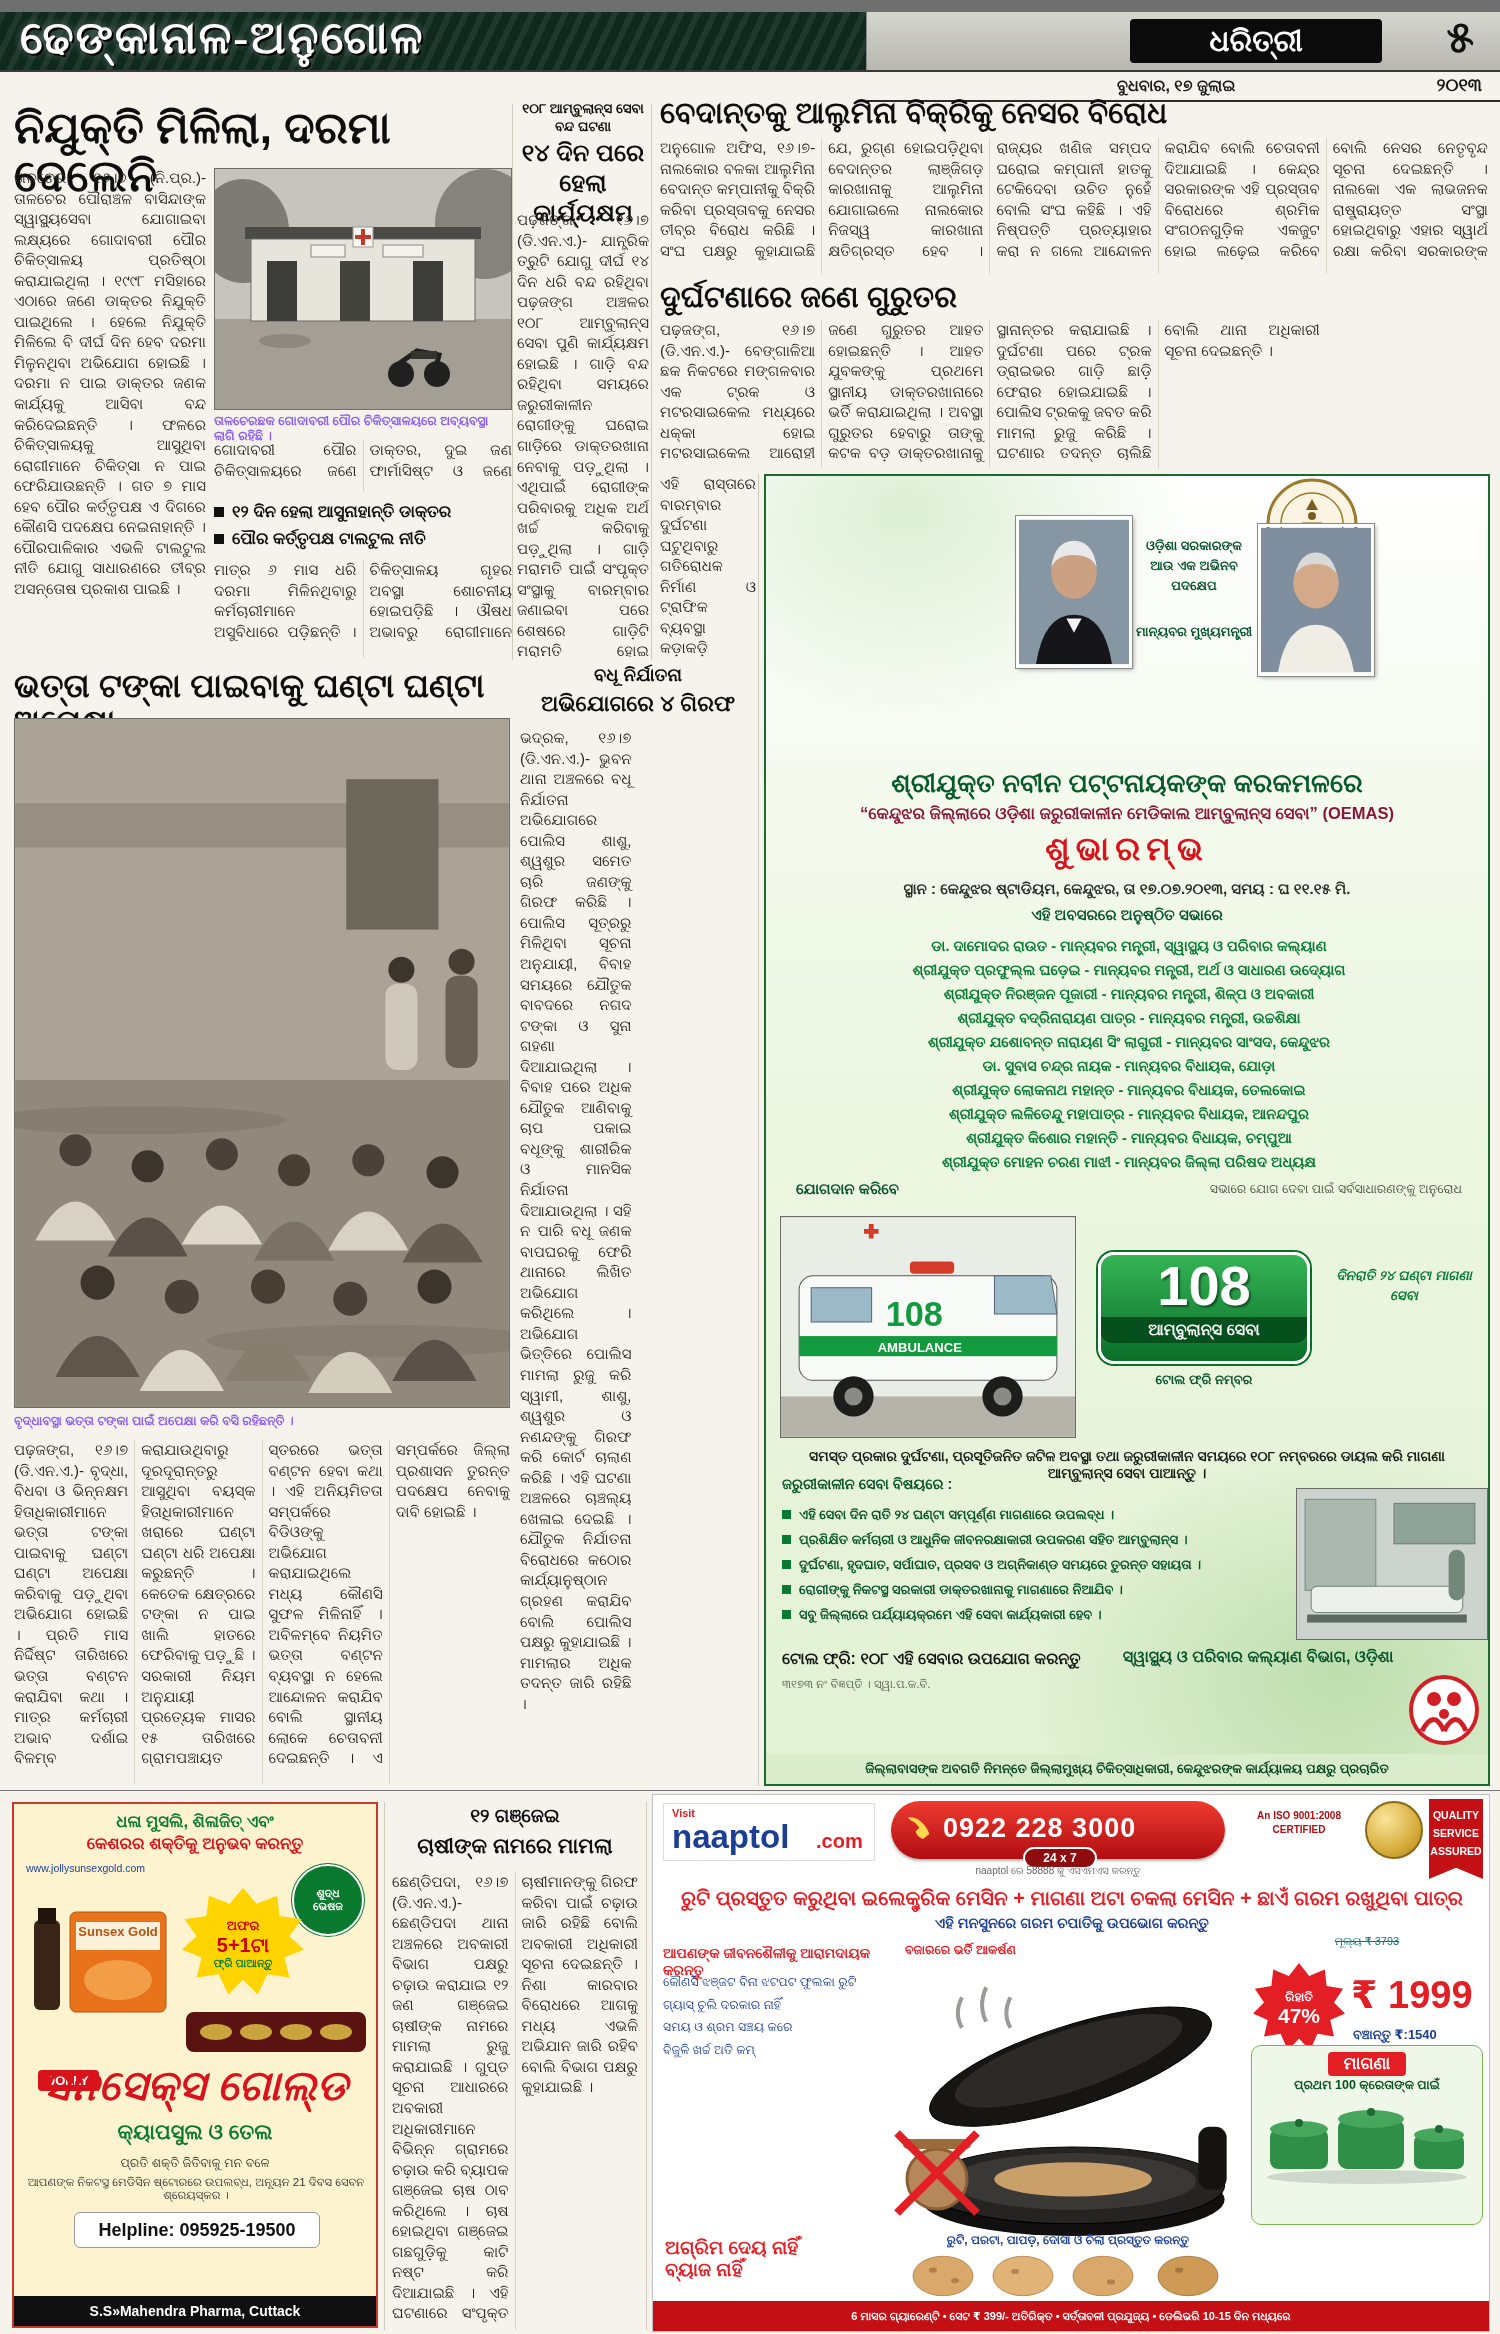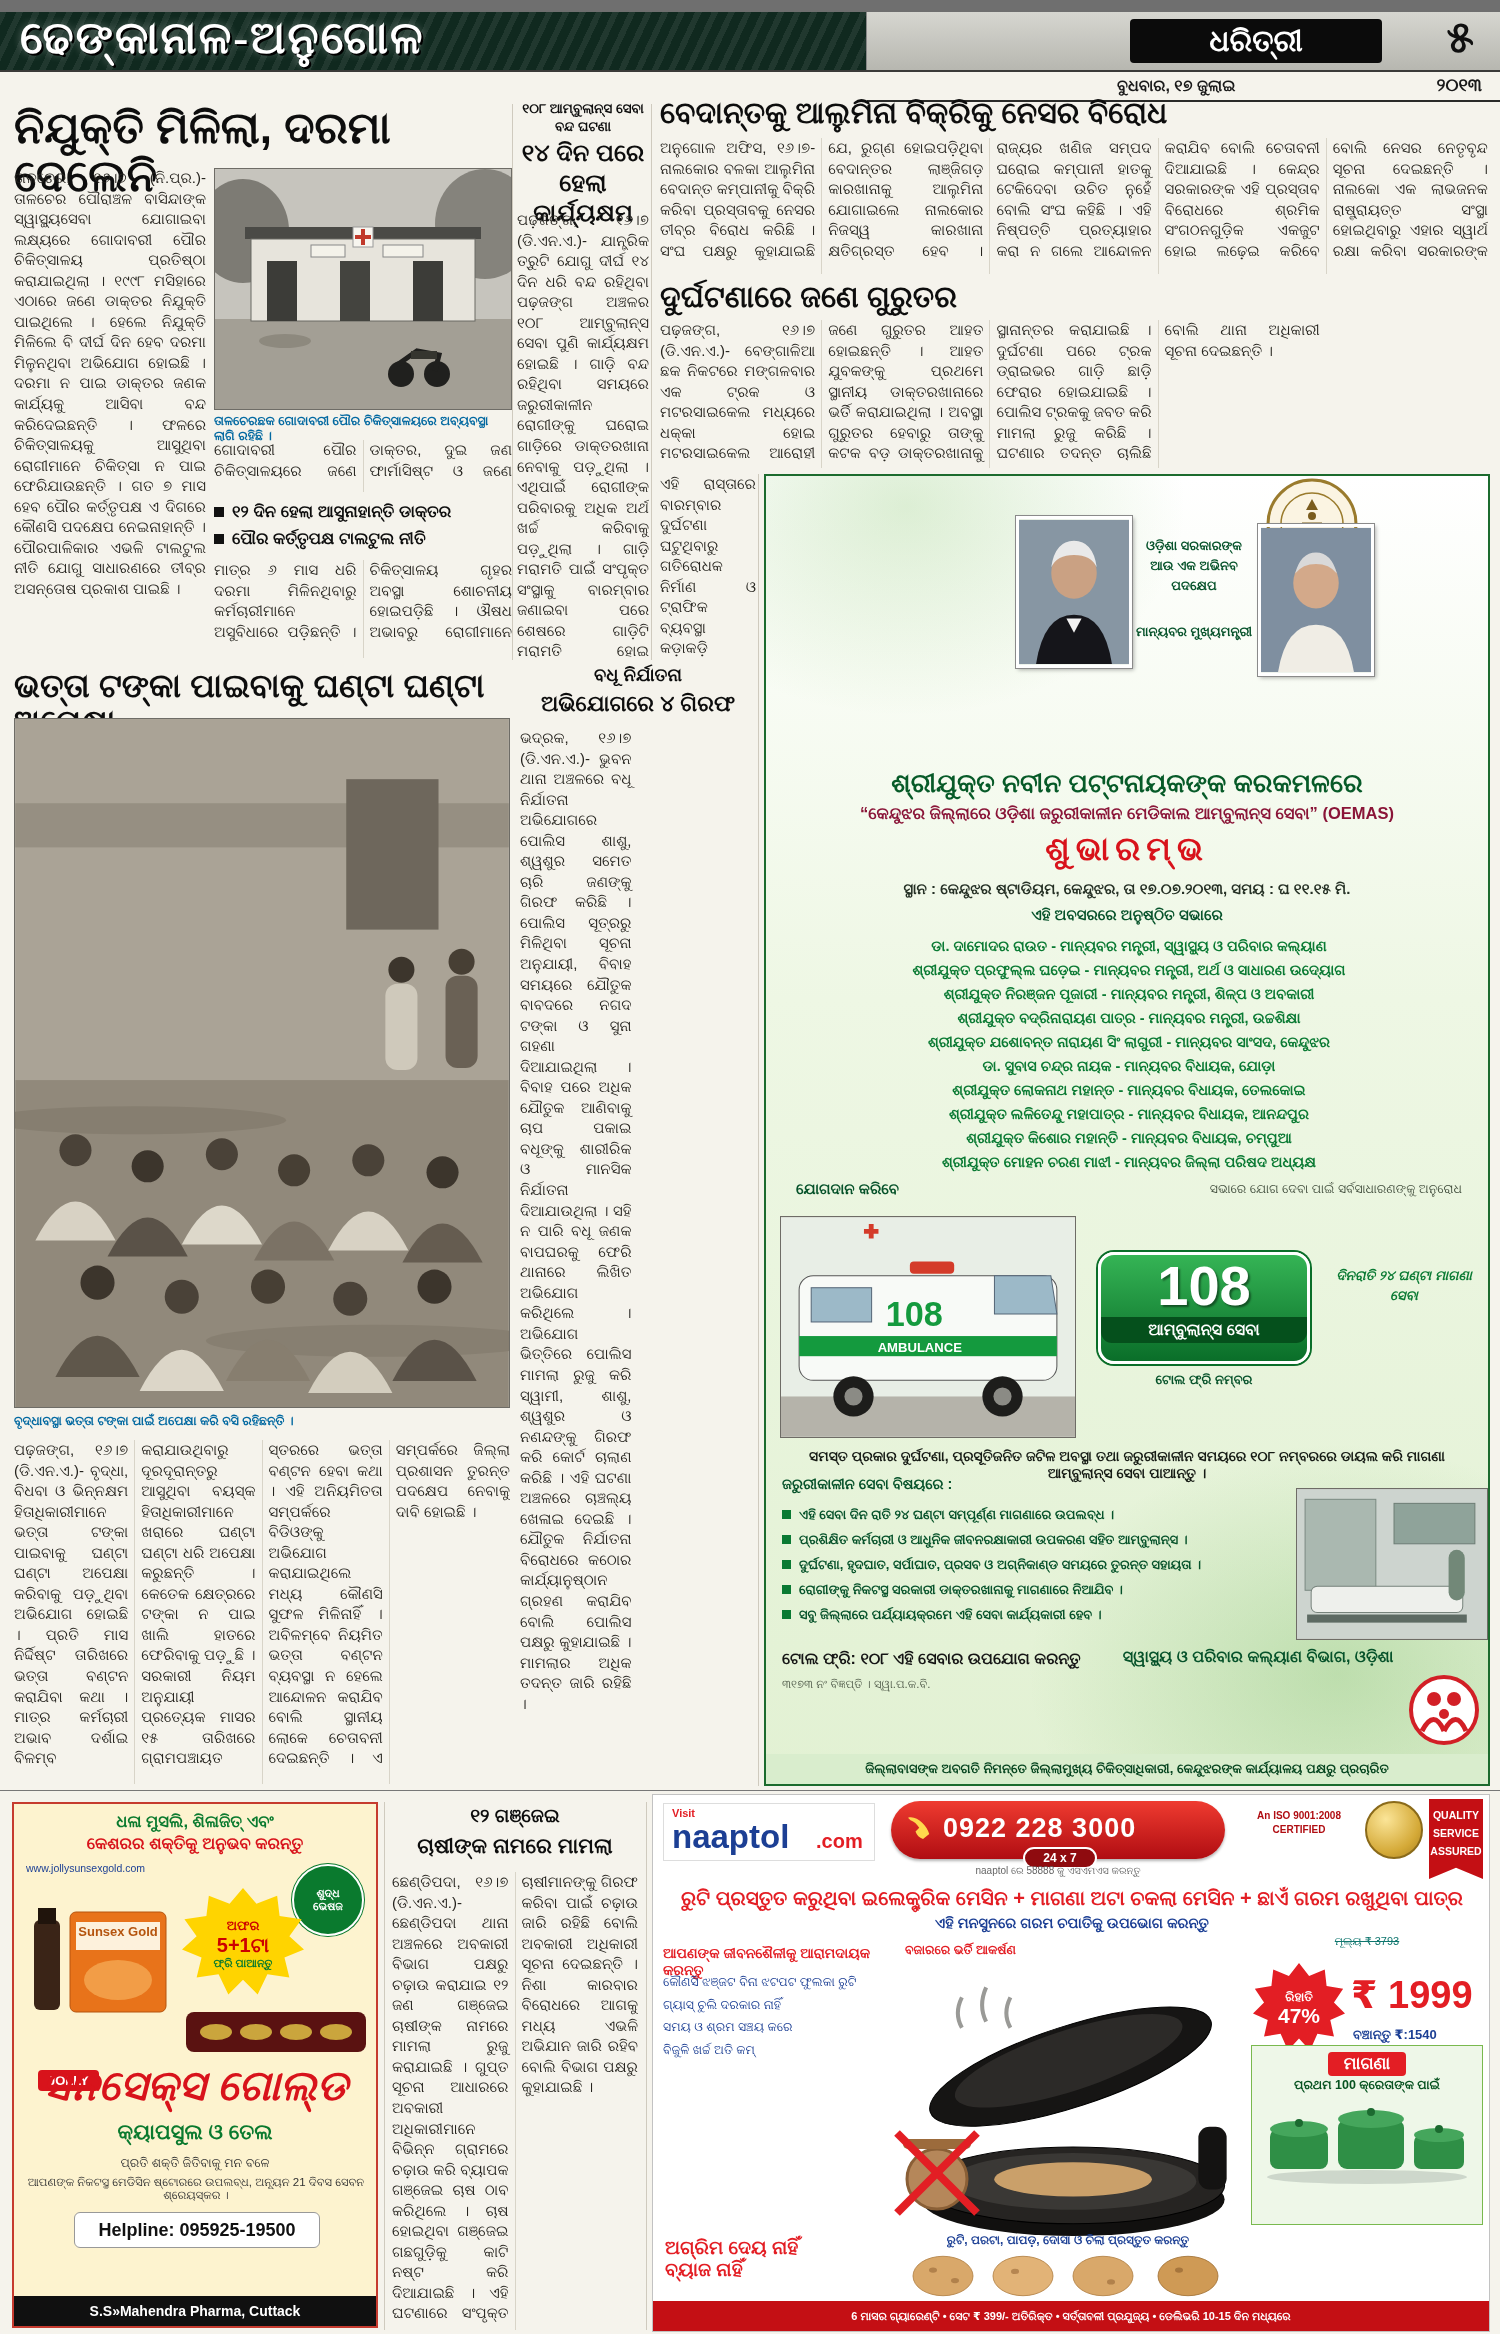--- a/index.html
+++ b/index.html
@@ -8,21 +8,21 @@
         font-family:"Liberation Sans","DejaVu Sans",sans-serif;color:#1c1c1c;overflow:hidden}
   .abs{position:absolute}
   .story{font-size:15px;line-height:1.37;text-align:justify;color:#26241f;overflow:hidden;column-fill:auto}
   .c2{column-count:2;column-gap:13px;column-rule:1px solid #d8d4c8}
   .c4{column-count:4;column-gap:13px;column-rule:1px solid #d8d4c8}
   .c5{column-count:5;column-gap:13px;column-rule:1px solid #d8d4c8}
   .hl{font-weight:bold;color:#0d0d0d;line-height:1.1}
   .center{text-align:center}
   .vr{position:absolute;width:1px;background:#cfcabe}
   .hline{position:absolute;background:#3a3a38}
-  .caption{font-size:12.5px;font-weight:bold;color:#0369a1}
+  .caption{font-size:12.5px;font-weight:bold;color:#8b5cf6}
   .photo-frame{border:1px solid #6e6c66;background:#b9b7b0;overflow:hidden}
   
   .mast{left:0;top:0;width:1500px;height:58px;background:#10291f}
   .mast-pattern{position:absolute;inset:0;
      background:repeating-linear-gradient(115deg,rgba(255,255,255,.07) 0 6px,transparent 6px 15px)}
   .mast-title{position:absolute;left:20px;top:0;font-size:45px;font-weight:bold;color:#fff;
      font-family:"Liberation Serif","DejaVu Serif",serif;letter-spacing:2px;
      text-shadow:2px 2px 0 #000,0 0 8px rgba(255,255,255,.35)}
   .mast-gray{position:absolute;left:866px;top:0;width:634px;height:58px;
      background:linear-gradient(#d6d6d0,#b7b7b0);border-left:1px solid #888}
@@ -60,21 +60,21 @@
      border:2px solid #fff;border-radius:12px;color:#fff;font-size:12px;font-weight:bold;
      text-align:center;line-height:18px}
   .ribbon{position:absolute;left:776px;top:4px;width:54px;height:80px;background:#c40f14;color:#fff;
      font-size:10.5px;font-weight:bold;text-align:center;line-height:1.7;padding-top:8px;
      clip-path:polygon(0 0,100% 0,100% 100%,50% 86%,0 100%)}
   .gold-seal{position:absolute;left:712px;top:6px;width:58px;height:58px;border-radius:50%;
      background:radial-gradient(circle at 35% 30%,#fbe598,#d4a937 65%,#a87f1f);border:2px solid #8a6a1a}
   .starburst{background:#e31e24;color:#fff;text-align:center;
      clip-path:polygon(50% 0,61% 14%,78% 7%,80% 25%,98% 28%,88% 43%,100% 55%,84% 62%,88% 80%,70% 77%,62% 95%,50% 82%,38% 95%,30% 77%,12% 80%,16% 62%,0 55%,12% 43%,2% 28%,20% 25%,22% 7%,39% 14%)}
   .freebox{position:absolute;left:598px;top:250px;width:232px;height:180px;background:#eef7e8;
-     border:1px solid #79b94e;border-radius:0;text-align:center}
+     border:1px solid #79b94e;border-radius:10px;text-align:center}
   .free-tag{display:inline-block;background:#e31e24;color:#fff;font-size:17px;font-weight:bold;
      padding:2px 16px;border-radius:4px;margin-top:6px}
   .nterms{position:absolute;left:0;top:506px;width:836px;height:30px;background:#c40f14;color:#fff;
      font-size:11px;text-align:center;line-height:30px;font-weight:bold}
   
   .sunsex{left:12px;top:1790px;width:366px;height:526px;background:#fdf3cf;border:2px solid #c63b2f;overflow:hidden}
   .star{background:#ffd400;clip-path:polygon(50% 0,61% 14%,78% 7%,80% 25%,98% 28%,88% 43%,100% 55%,84% 62%,88% 80%,70% 77%,62% 95%,50% 82%,38% 95%,30% 77%,12% 80%,16% 62%,0 55%,12% 43%,2% 28%,20% 25%,22% 7%,39% 14%);
      display:flex;flex-direction:column;align-items:center;justify-content:center}
   .sx-footer{position:absolute;left:0;bottom:0;width:100%;height:30px;background:#101010;color:#fff;
      font-size:14px;font-weight:bold;text-align:center;line-height:30px}

